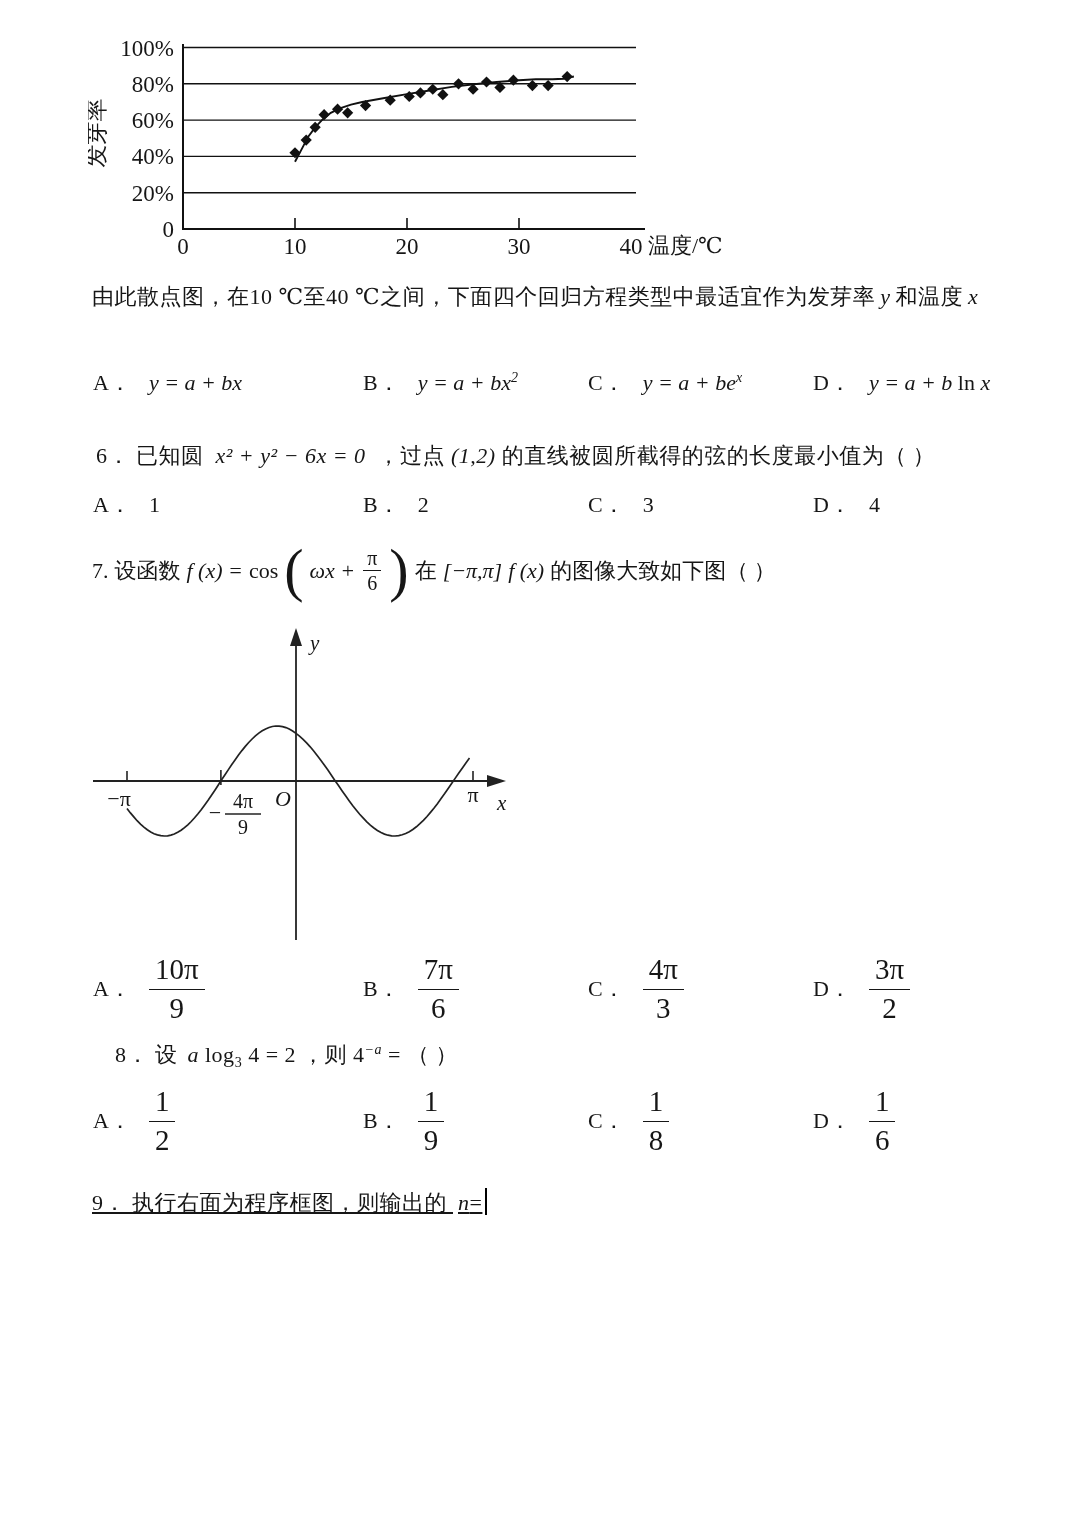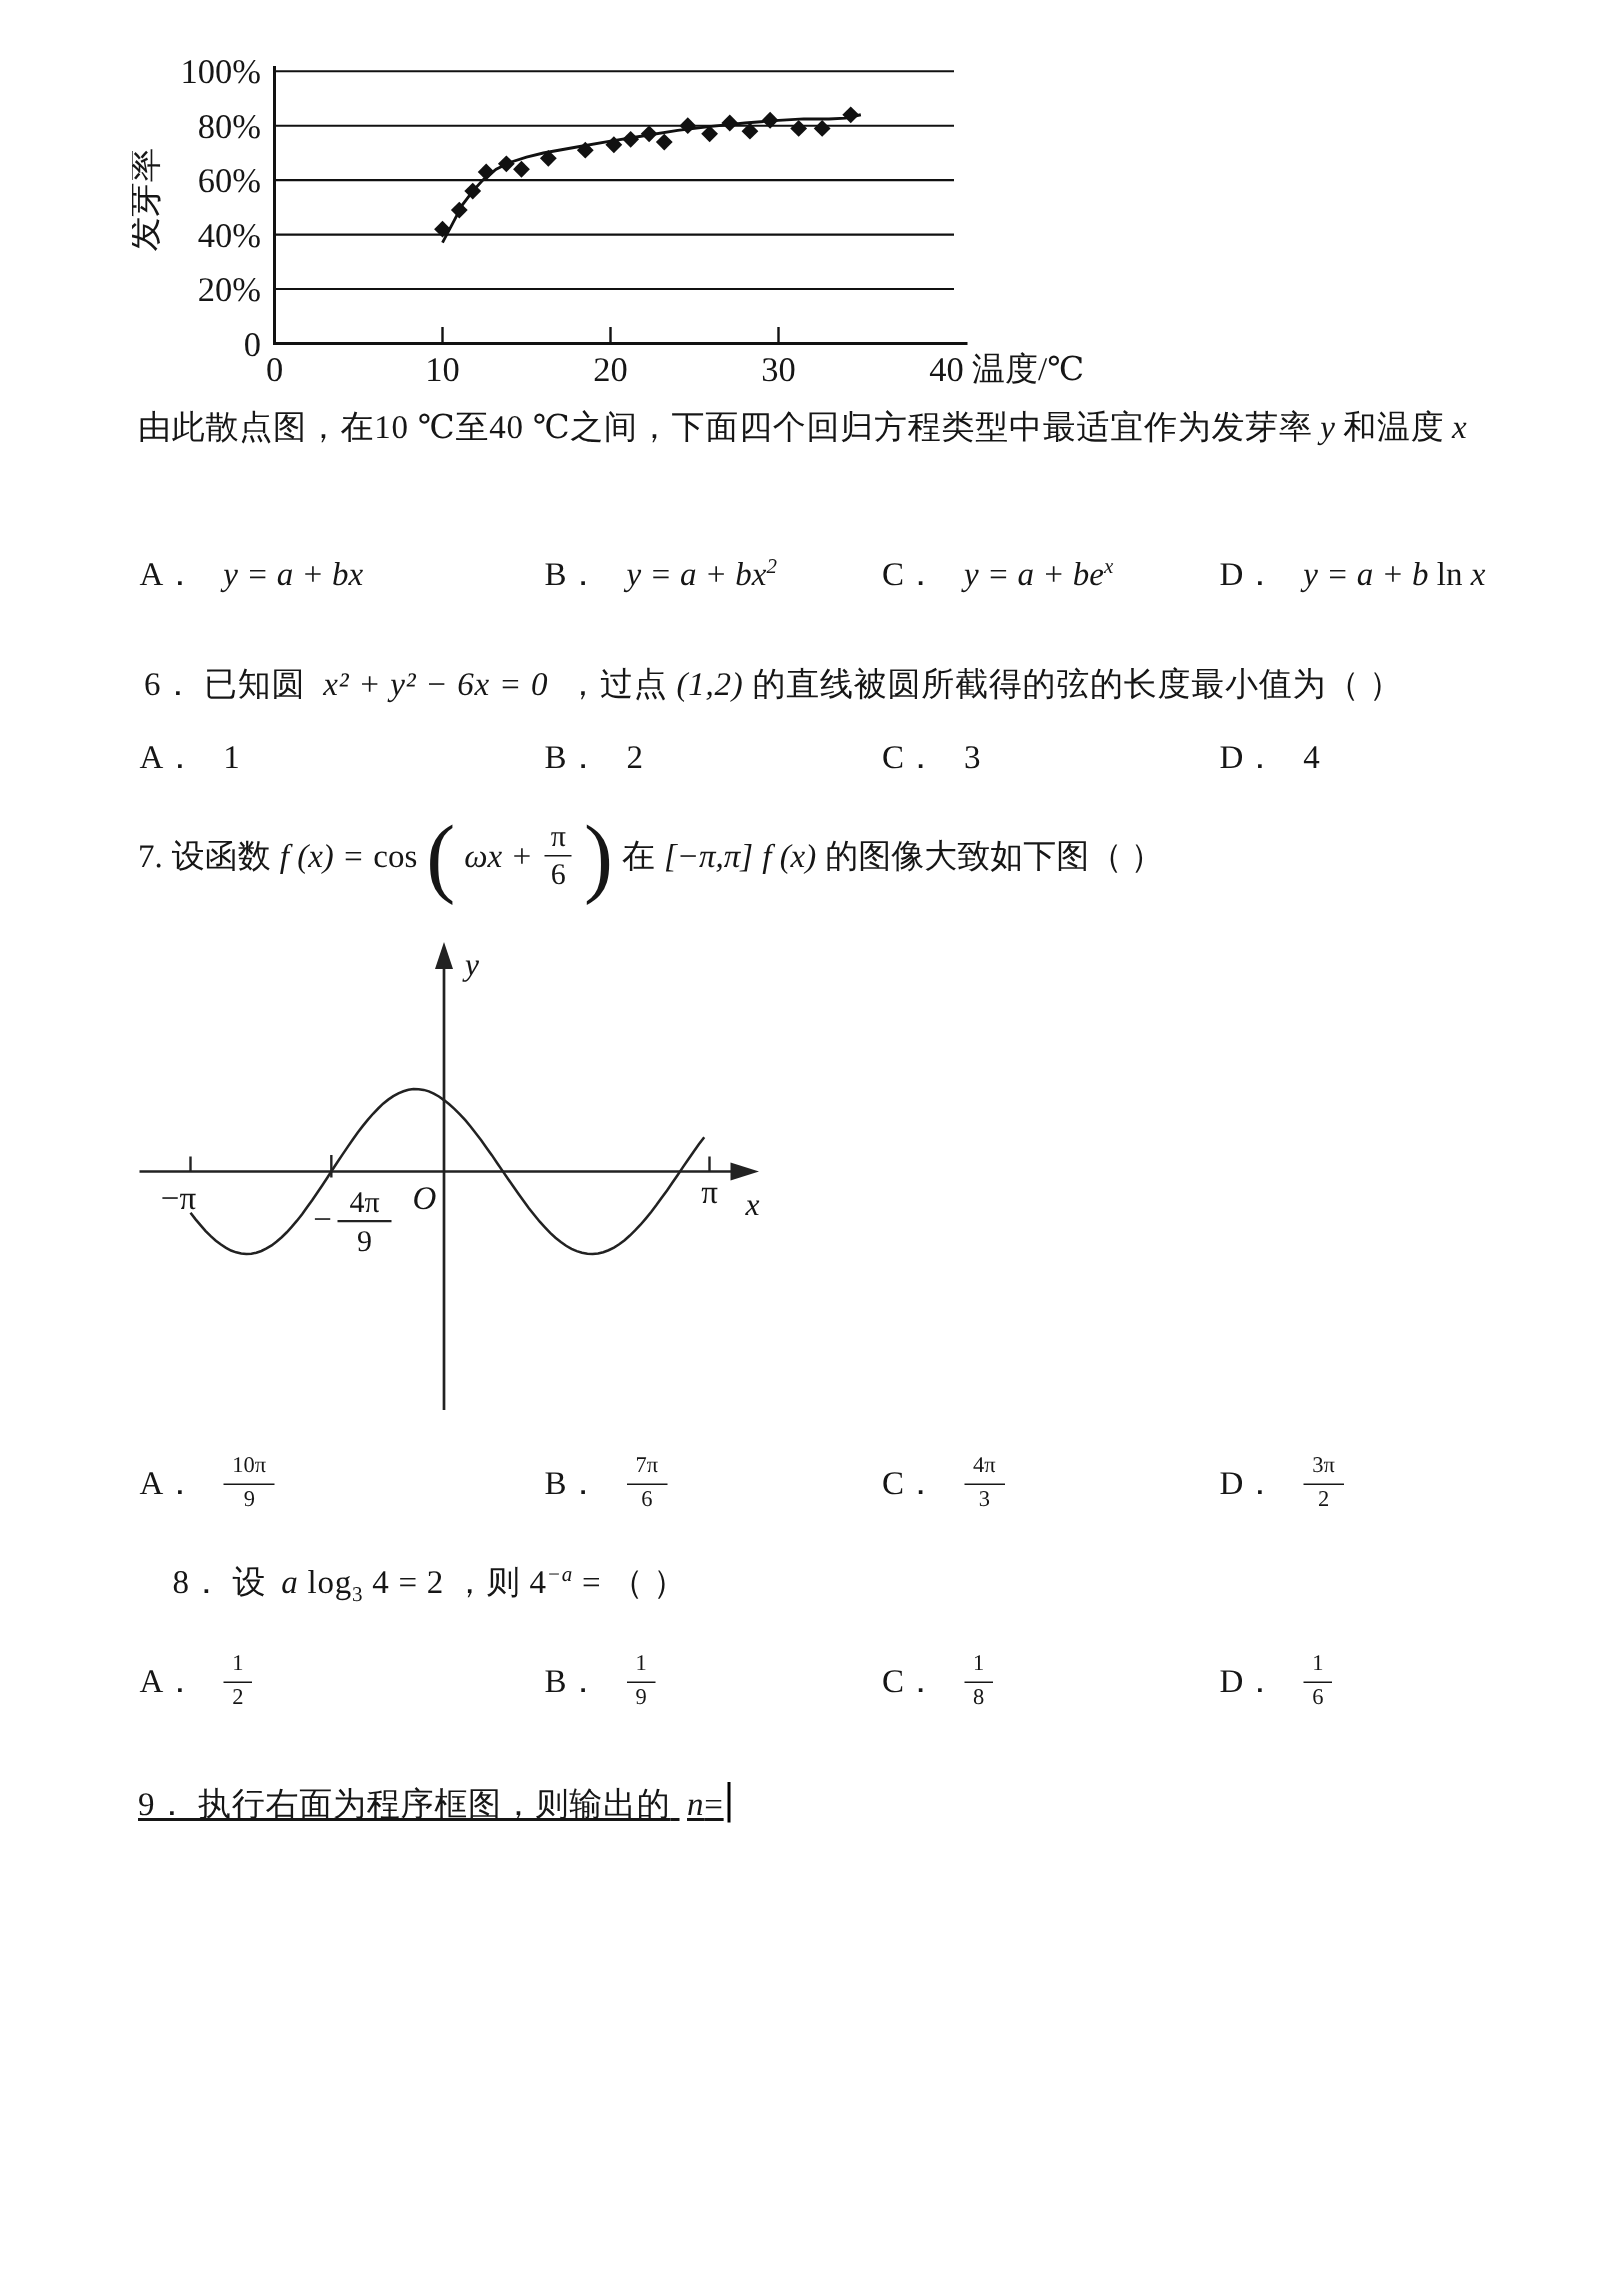--- a/index.html
+++ b/index.html
@@ -10,21 +10,21 @@
   .math{font-style:italic;font-family:"Liberation Serif","DejaVu Serif",serif;}
   .fn{font-style:normal;}
   sup{font-size:14px;}
   sub{font-size:14px;}
   
   .opt-row{position:absolute;left:0;width:1080px;height:80px;}
   .opt{position:absolute;display:flex;align-items:center;gap:18px;font-size:22px;top:0;}
   .opt.pA{left:93px;}.opt.pB{left:363px;}.opt.pC{left:588px;}.opt.pD{left:813px;}
   
   .frac{display:inline-flex;flex-direction:column;align-items:center;line-height:1.15;
-        font-size:15px;vertical-align:middle;}
+        font-size:29px;vertical-align:middle;}
   .frac .num{border-bottom:1.7px solid #161616;padding:0 6px 2px;}
   .frac .den{padding-top:2px;}
   .frac.small{font-size:20px;line-height:1.05;margin:0 2px;}
   .frac.small .num{padding:0 4px 1px;}
   
   .q7line{display:flex;align-items:center;gap:6px;font-size:22px;}
   .bp{font-size:58px;font-weight:300;line-height:0.9;transform:scaleY(1.02);
       font-family:"Liberation Serif",serif;}
   .cursor{display:inline-block;width:2px;height:27px;background:#000;
           vertical-align:-5px;margin-left:3px;}
@@ -74,21 +74,21 @@
     <path d="M 370.52 42.20000000000001 L 376.12 47.80000000000001 L 370.52 53.40000000000001 L 364.91999999999996 47.80000000000001 Z" fill="#111"></path>
     <path d="M 385.08 47.645 L 390.68 53.245000000000005 L 385.08 58.845000000000006 L 379.47999999999996 53.245000000000005 Z" fill="#111"></path>
     <path d="M 398.52 40.38500000000001 L 404.12 45.985000000000014 L 398.52 51.585000000000015 L 392.91999999999996 45.985000000000014 Z" fill="#111"></path>
     <path d="M 411.96 45.830000000000005 L 417.56 51.43000000000001 L 411.96 57.03000000000001 L 406.35999999999996 51.43000000000001 Z" fill="#111"></path>
     <path d="M 425.4 38.570000000000014 L 431 44.170000000000016 L 425.4 49.77000000000002 L 419.79999999999995 44.170000000000016 Z" fill="#111"></path>
     <path d="M 444.44 44.01500000000001 L 450.04 49.61500000000001 L 444.44 55.21500000000001 L 438.84 49.61500000000001 Z" fill="#111"></path>
     <path d="M 460.12 44.01500000000001 L 465.72 49.61500000000001 L 460.12 55.21500000000001 L 454.52 49.61500000000001 Z" fill="#111"></path>
     <path d="M 479.15999999999997 34.93999999999999 L 484.76 40.53999999999999 L 479.15999999999997 46.13999999999999 L 473.55999999999995 40.53999999999999 Z" fill="#111"></path>
   </svg>
 
-<div class="abs cn" style="left:92px;top:266px;width:910px;line-height:38px;">
+<div class="abs cn" style="left:92px;top:278px;width:910px;line-height:38px;">
   <div><span>由此散点图，在10 ℃至40 ℃之间，下面四个回归方程类型中最适宜作为发芽率</span><span class="math" style="margin:0 5px;">y</span><span>和温度</span><span class="math" style="margin-left:5px;">x</span></div>
 </div>
 
 <div class="opt-row" style="top:368px;height:40px;">
   <div class="opt pA">
     <span class="lbl">A．</span>
     <span><span class="math">y = a + bx</span><sup class="math"></sup><span class="fn"></span><span class="math"></span></span>
   </div>
   <div class="opt pB">
     <span class="lbl">B．</span>

